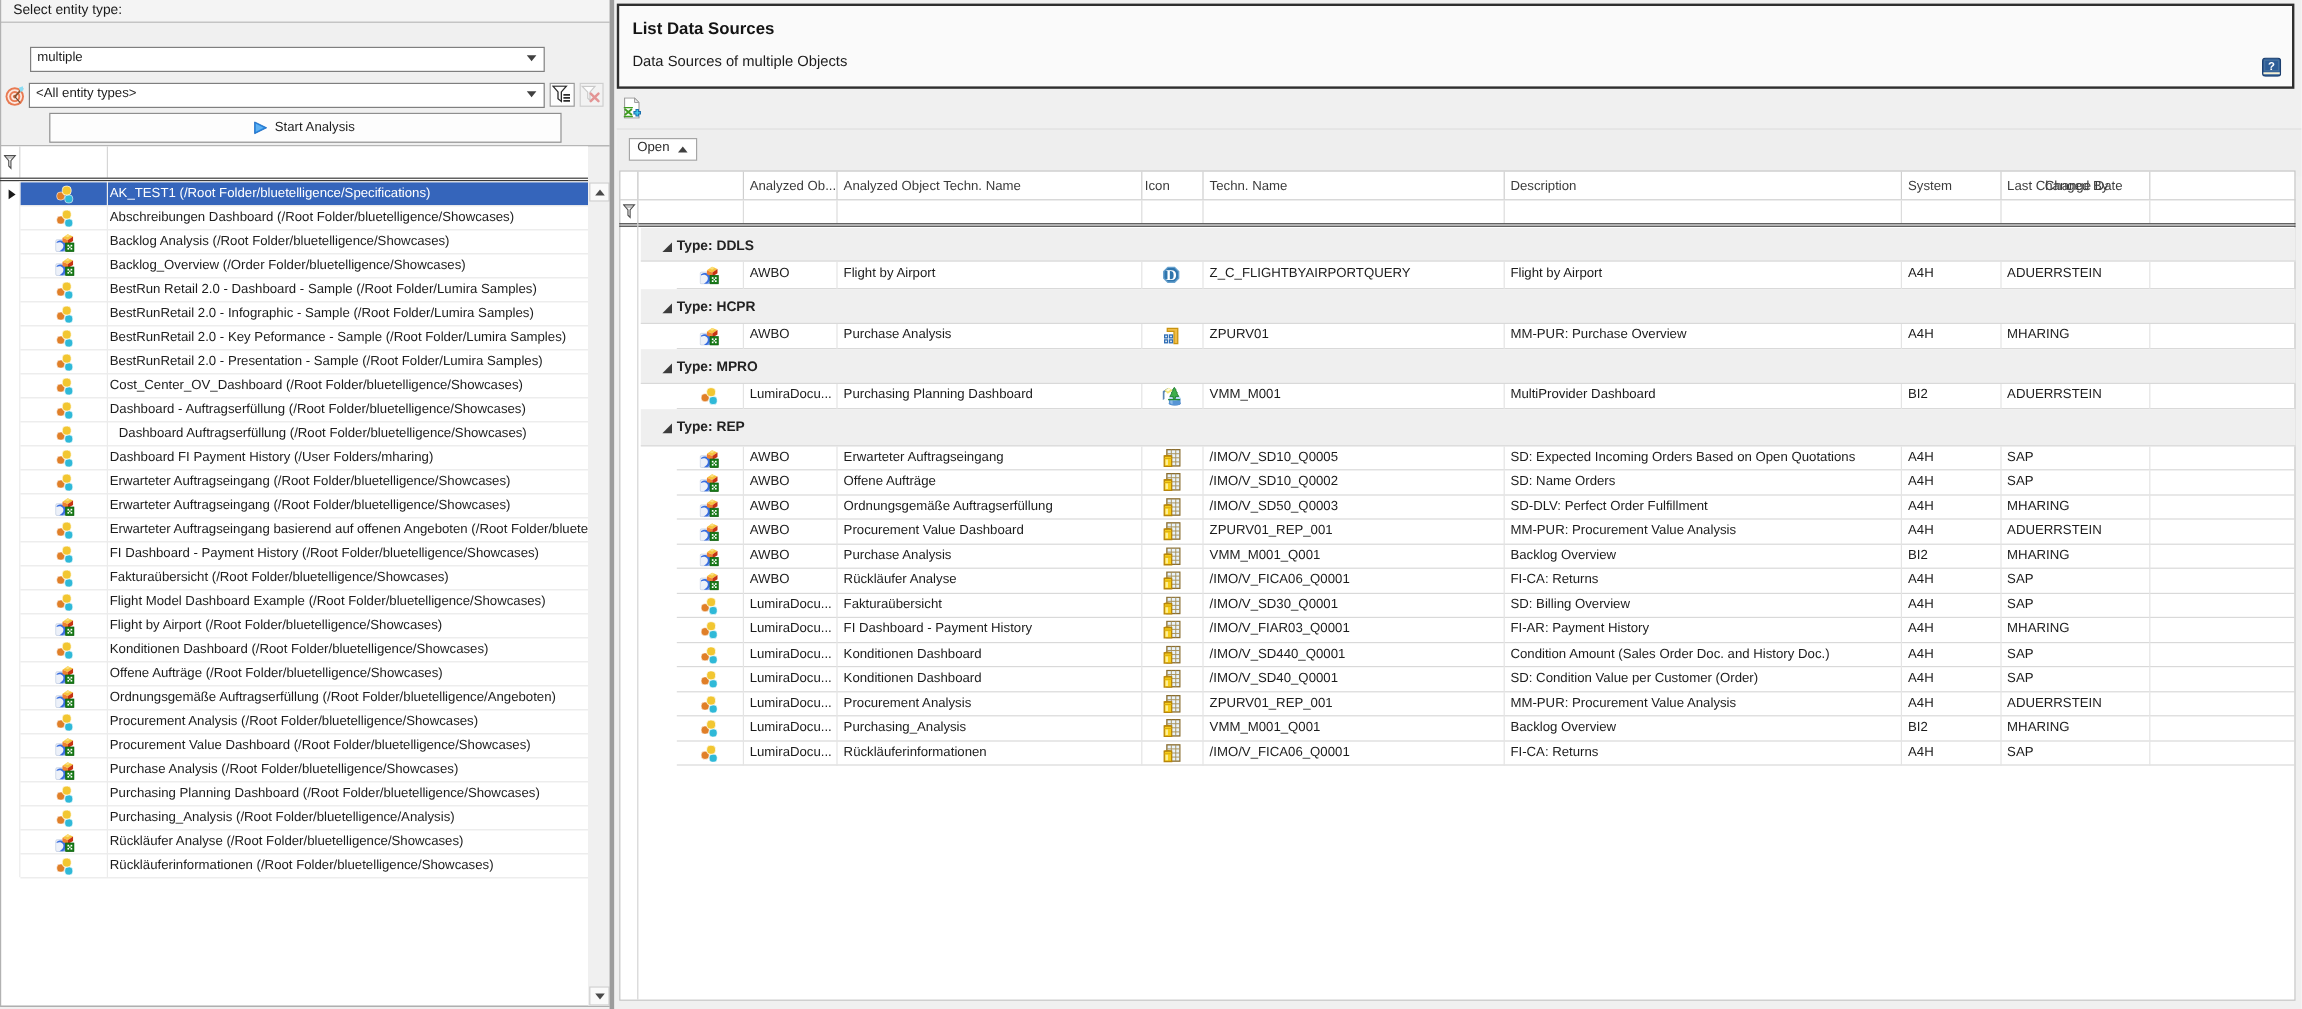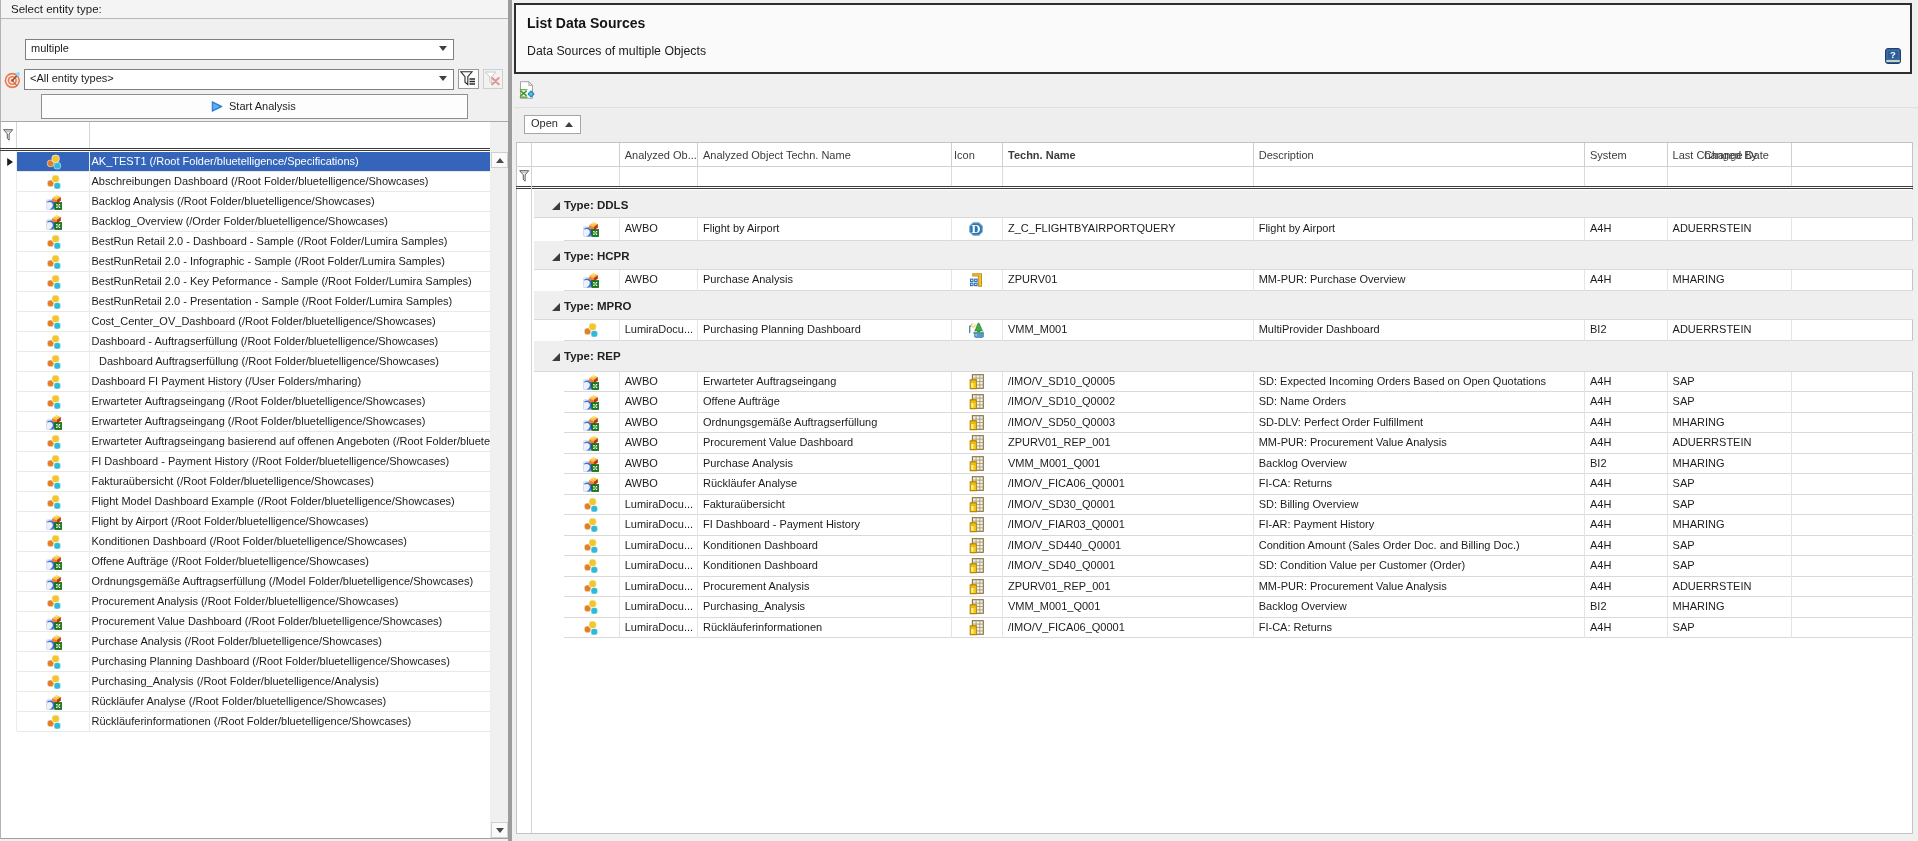--- a/index.html
+++ b/index.html
@@ -265,21 +265,21 @@
       <path d="M8.2 2.8 L10.4 1.3 L12.6 2.2 L10.5 3.7 Z" fill="#fadf7a"></path>
       <path d="M6.1 4.2 L10.6 6.0 L10.6 9.4 L6.1 7.6 Z" fill="#ee8030"></path>
       <path d="M10.6 6.0 L14.9 3.1 L14.9 6.8 L10.6 9.4 Z" fill="#c63312"></path>
       <rect x="8.7" y="8.5" width="7.1" height="7.1" fill="#167a16" stroke="#0d5c0d" stroke-width="0.6"></rect>
       <rect x="10.2" y="10.0" width="1.4" height="1.4" fill="#fff"></rect>
       <rect x="12.8" y="10.0" width="1.4" height="1.4" fill="#fff"></rect>
       <rect x="10.2" y="12.6" width="1.4" height="1.4" fill="#fff"></rect>
       <rect x="12.8" y="12.6" width="1.4" height="1.4" fill="#fff"></rect>
       <rect x="11.6" y="11.4" width="1.2" height="1.2" fill="#fff"></rect>
     </svg></div>
-<div class="txt" style="left:91.5px;top:575.0px;color:#1c1c1c;">Ordnungsgemäße Auftragserfüllung (/Model Folder/bluetelligence/Showcases)</div>
+<div class="txt" style="left:91.5px;top:575.0px;color:#1c1c1c;">Ordnungsgemäße Auftragserfüllung (/Root Folder/bluetelligence/Angeboten)</div>
 <div class="abs" style="left:16.5px;top:610.5px;width:473.5px;height:1px;background:#e9e9e9;"></div>
 <div class="abs" style="left:46px;top:593.5px;"><svg width="16" height="16" viewBox="0 0 16 16" style="">
       <rect x="1.3" y="6.1" width="6.6" height="6.6" rx="2.8" fill="#e07f28" stroke="#ffffff" stroke-width="0.5"></rect>
       <rect x="8.0" y="8.5" width="6.6" height="6.6" rx="2.6" fill="#2fb9d8" stroke="#ffffff" stroke-width="0.5"></rect>
       <rect x="5.9" y="1.1" width="7.4" height="7.4" rx="3.0" fill="#f2c631" stroke="#ffffff" stroke-width="0.6"></rect>
     </svg></div>
 <div class="txt" style="left:91.5px;top:595.0px;color:#1c1c1c;">Procurement Analysis (/Root Folder/bluetelligence/Showcases)</div>
 <div class="abs" style="left:16.5px;top:630.5px;width:473.5px;height:1px;background:#e9e9e9;"></div>
 <div class="abs" style="left:46px;top:613.5px;"><svg width="16" height="16" viewBox="0 0 16 16" style="">
       <rect x="0.4" y="5.8" width="7.8" height="9.8" rx="1.2" fill="#edf1f9" stroke="#c3cfe4" stroke-width="0.7"></rect>
@@ -390,21 +390,21 @@
 <div class="abs" style="left:951px;top:142.5px;width:1px;height:23.0px;background:#cfcfcf;"></div>
 <div class="abs" style="left:1002px;top:142.5px;width:1px;height:23.0px;background:#cfcfcf;"></div>
 <div class="abs" style="left:1253px;top:142.5px;width:1px;height:23.0px;background:#cfcfcf;"></div>
 <div class="abs" style="left:1584px;top:142.5px;width:1px;height:23.0px;background:#cfcfcf;"></div>
 <div class="abs" style="left:1667px;top:142.5px;width:1px;height:23.0px;background:#cfcfcf;"></div>
 <div class="abs" style="left:1790.6px;top:142.5px;width:1px;height:23.0px;background:#cfcfcf;"></div>
 <div class="abs" style="left:515.5px;top:165.5px;width:1397.5px;height:1px;background:#cfcfcf;"></div>
 <div class="txt" style="left:624.7px;top:149px;color:#3c3c3c;">Analyzed Ob...</div>
 <div class="txt" style="left:703px;top:149px;color:#3c3c3c;">Analyzed Object Techn. Name</div>
 <div class="txt" style="left:954px;top:149px;color:#3c3c3c;">Icon</div>
-<div class="txt" style="left:1008px;top:149px;color:#3c3c3c;font-weight:bold;">Techn. Name</div>
+<div class="txt" style="left:1008px;top:149px;color:#3c3c3c;">Techn. Name</div>
 <div class="txt" style="left:1258.7px;top:149px;color:#3c3c3c;">Description</div>
 <div class="txt" style="left:1590px;top:149px;color:#3c3c3c;">System</div>
 <div class="txt" style="left:1672.6px;top:149px;color:#3c3c3c;">Last Changed By</div>
 <div class="txt" style="left:1704px;top:149px;color:#3c3c3c;">Change Date</div>
 <div class="abs" style="left:519px;top:170px;"><svg width="11" height="13" viewBox="0 0 11 13" style="">
       <path d="M0.7 0.7 H9.7 L6.1 4.9 V11.2 L4.3 9.3 V4.9 Z" fill="#fdfdfd" stroke="#4f4f4f" stroke-width="0.95"></path>
       <path d="M1.8 1.4 H8.6 L7 3.3 H3.4 Z" fill="#8a8a8a" opacity="0.5"></path>
     </svg></div>
 <div class="abs" style="left:530.5px;top:166.5px;width:1px;height:19.5px;background:#dcdcdc;"></div>
 <div class="abs" style="left:618.7px;top:166.5px;width:1px;height:19.5px;background:#dcdcdc;"></div>
@@ -840,21 +840,21 @@
 <div class="txt" style="left:703px;top:538.75px;">Konditionen Dashboard</div>
 <div class="abs" style="left:968px;top:537.75px;"><svg width="16" height="16" viewBox="0 0 16 16" style="">
       <rect x="4.4" y="0.7" width="10.9" height="13.6" fill="#e8f3fc" stroke="#8a6d2f" stroke-width="1.1"></rect>
       <path d="M4.4 4.1 H15.3 M4.4 7.5 H15.3 M4.4 10.9 H15.3 M8.1 0.7 V14.3 M11.8 0.7 V14.3" stroke="#a8915a" stroke-width="0.8"></path>
       <path d="M2.2 6.0 h6.2 v8.6 h-6.2 z" fill="#f7ce18" stroke="#b8860b" stroke-width="1.1"></path>
       <path d="M2.2 8.1 h6.2" stroke="#d9a90e" stroke-width="0.9"></path>
       <path d="M3.3 9.0 h2 v4.6 h-2 z" fill="#fdf0a0" opacity="0.95"></path>
       <path d="M2.2 6.0 q3.1 -1.1 6.2 0" fill="none" stroke="#b8860b" stroke-width="1.0"></path>
     </svg></div>
 <div class="txt" style="left:1008px;top:538.75px;">/IMO/V_SD440_Q0001</div>
-<div class="txt" style="left:1258.7px;top:538.75px;">Condition Amount (Sales Order Doc. and Billing Doc.)</div>
+<div class="txt" style="left:1258.7px;top:538.75px;">Condition Amount (Sales Order Doc. and History Doc.)</div>
 <div class="txt" style="left:1590px;top:538.75px;">A4H</div>
 <div class="txt" style="left:1672.6px;top:538.75px;">SAP</div>
 <div class="abs" style="left:618.7px;top:535.5px;width:1px;height:20.5px;background:#e4e4e4;"></div>
 <div class="abs" style="left:697px;top:535.5px;width:1px;height:20.5px;background:#e4e4e4;"></div>
 <div class="abs" style="left:951px;top:535.5px;width:1px;height:20.5px;background:#e4e4e4;"></div>
 <div class="abs" style="left:1002px;top:535.5px;width:1px;height:20.5px;background:#e4e4e4;"></div>
 <div class="abs" style="left:1253px;top:535.5px;width:1px;height:20.5px;background:#e4e4e4;"></div>
 <div class="abs" style="left:1584px;top:535.5px;width:1px;height:20.5px;background:#e4e4e4;"></div>
 <div class="abs" style="left:1667px;top:535.5px;width:1px;height:20.5px;background:#e4e4e4;"></div>
 <div class="abs" style="left:1790.6px;top:535.5px;width:1px;height:20.5px;background:#e4e4e4;"></div>

